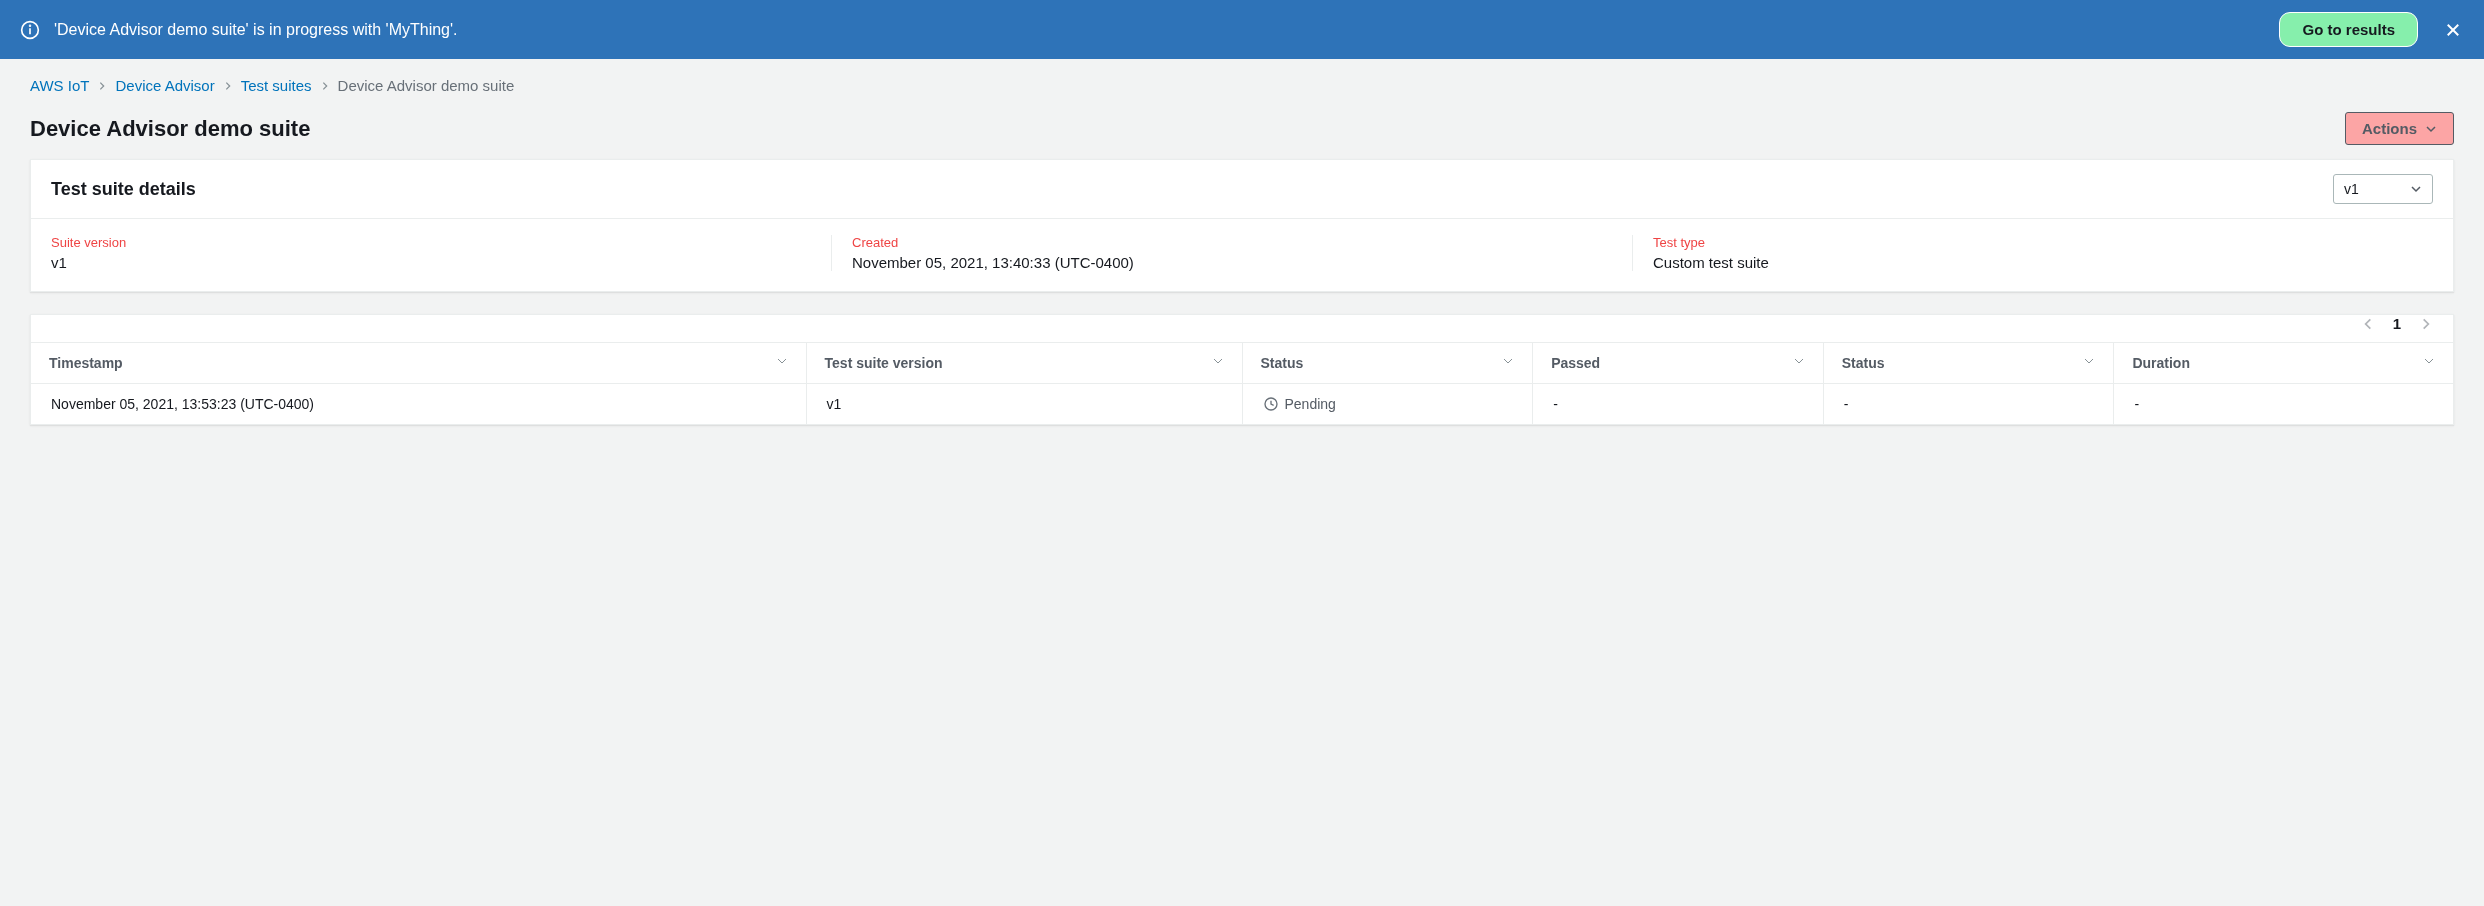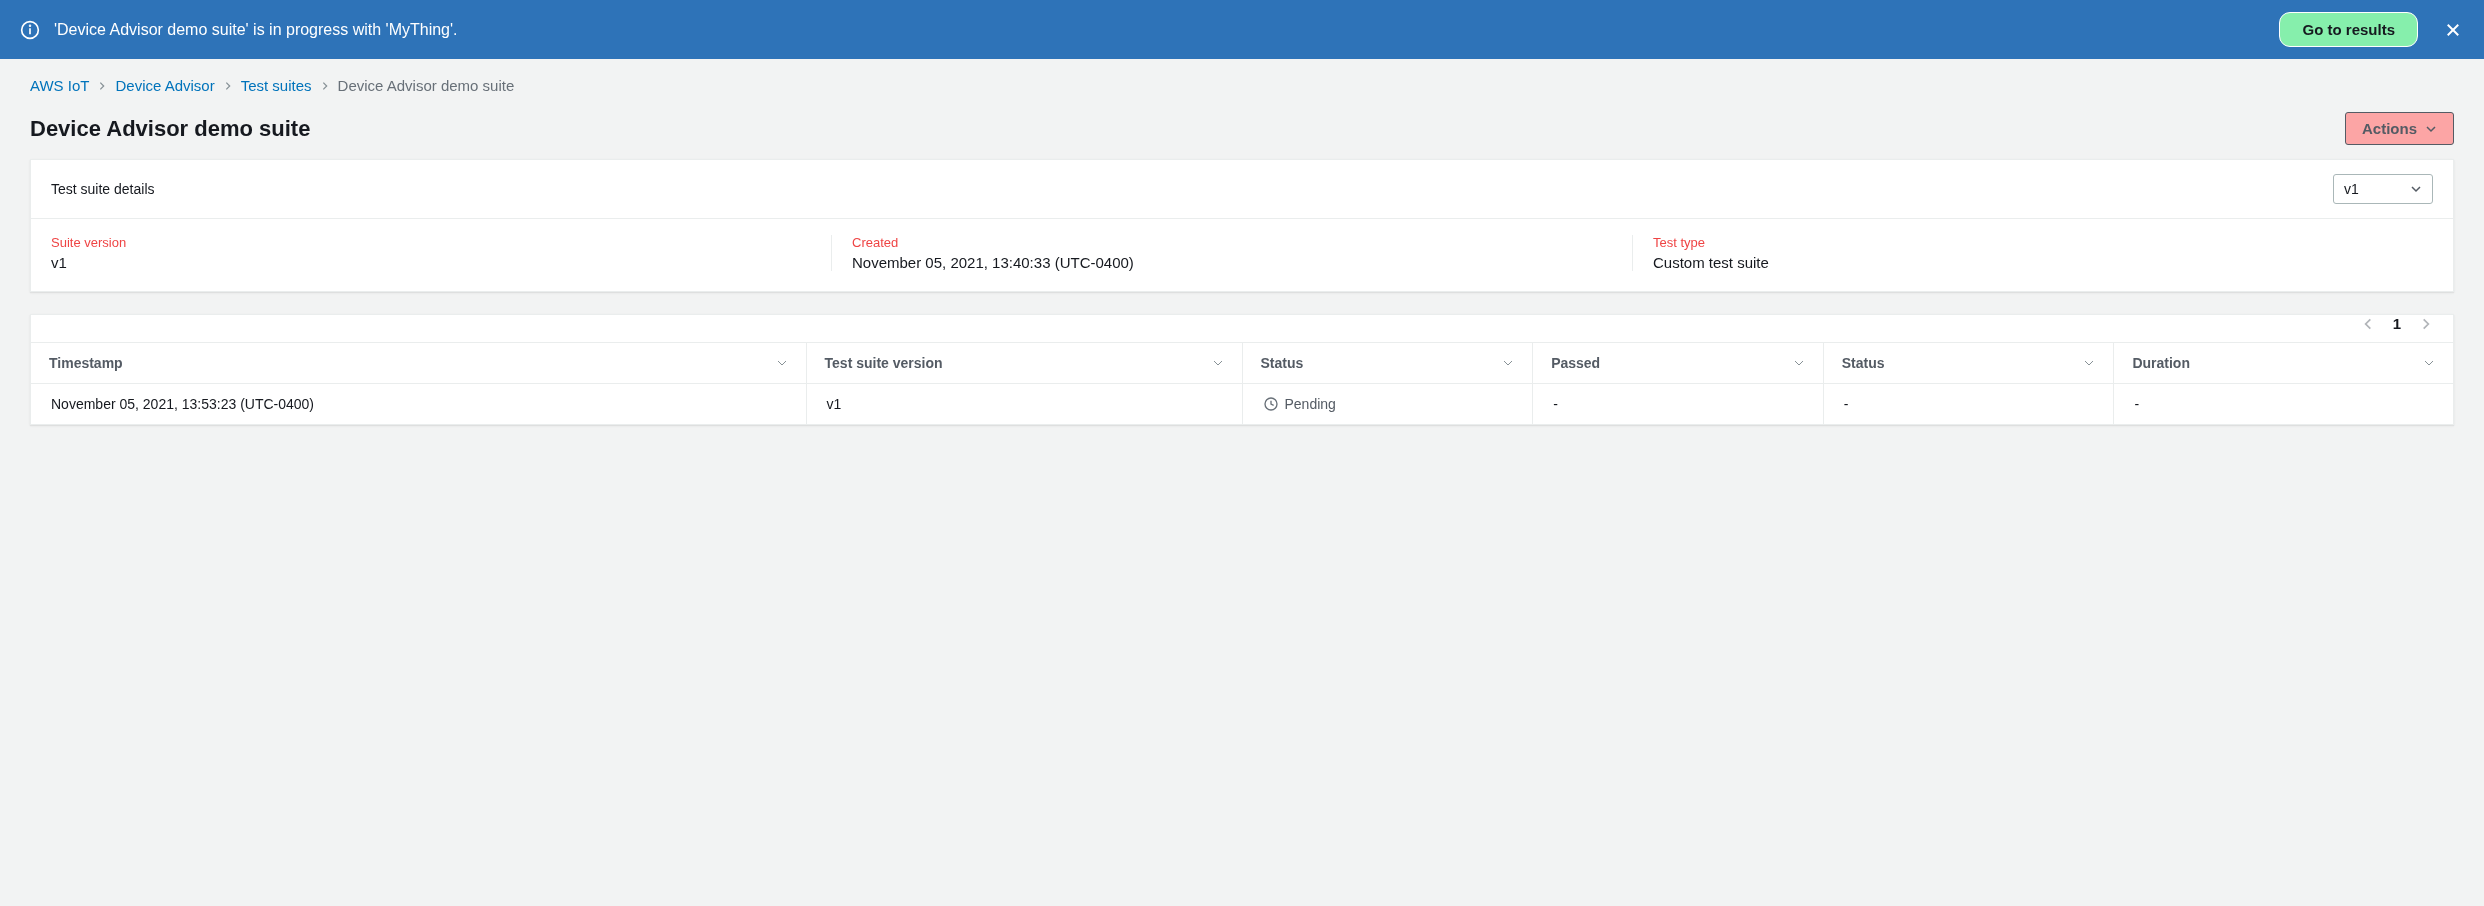--- a/index.html
+++ b/index.html
@@ -68,21 +68,21 @@
     background:#fff;
     border:1px solid #eaeded;
     box-shadow: 0 1px 1px rgba(0,0,0,0.05), 0 1px 3px rgba(0,0,0,0.05);
     margin-bottom: 22px;
   }
   .panel-header {
     display:flex; align-items:center; justify-content:space-between;
     padding: 14px 20px;
     border-bottom:1px solid #eaeded;
   }
-  .panel-title { font-size: 14px; font-weight: 400; }
+  .panel-title { font-size: 18px; font-weight: 700; }
   .select-box {
     border:1px solid #aab7b8; border-radius:3px;
     padding: 6px 10px; min-width: 100px;
     display:flex; align-items:center; justify-content:space-between;
     cursor:pointer; font-size:14px;
   }
   .select-box .caret svg { display:block; }
 
   .details-grid {
     display:flex;
@@ -111,21 +111,21 @@
     text-align:left;
     padding: 12px 18px;
     font-size:14px;
   }
   table.log thead th {
     color:#545b64; font-weight:700;
     border-top:1px solid #eaeded;
     border-bottom:1px solid #eaeded;
   }
   table.log thead th .th-inner {
-    display:flex; align-items:center; justify-content:space-between; gap:10px;
+    display:flex; justify-content:space-between; gap:10px;
   }
   .sort-icon svg { display:block; }
   table.log tbody td { color:#16191f;padding-left:20px; }
   .status-cell { display:flex; align-items:flex-end; gap:6px; color:#545b64; }
   .status-cell svg { display:block; }
   th + th, td + td { border-left:1px solid #eaeded; }
 </style>
 </head>
 <body>
 

